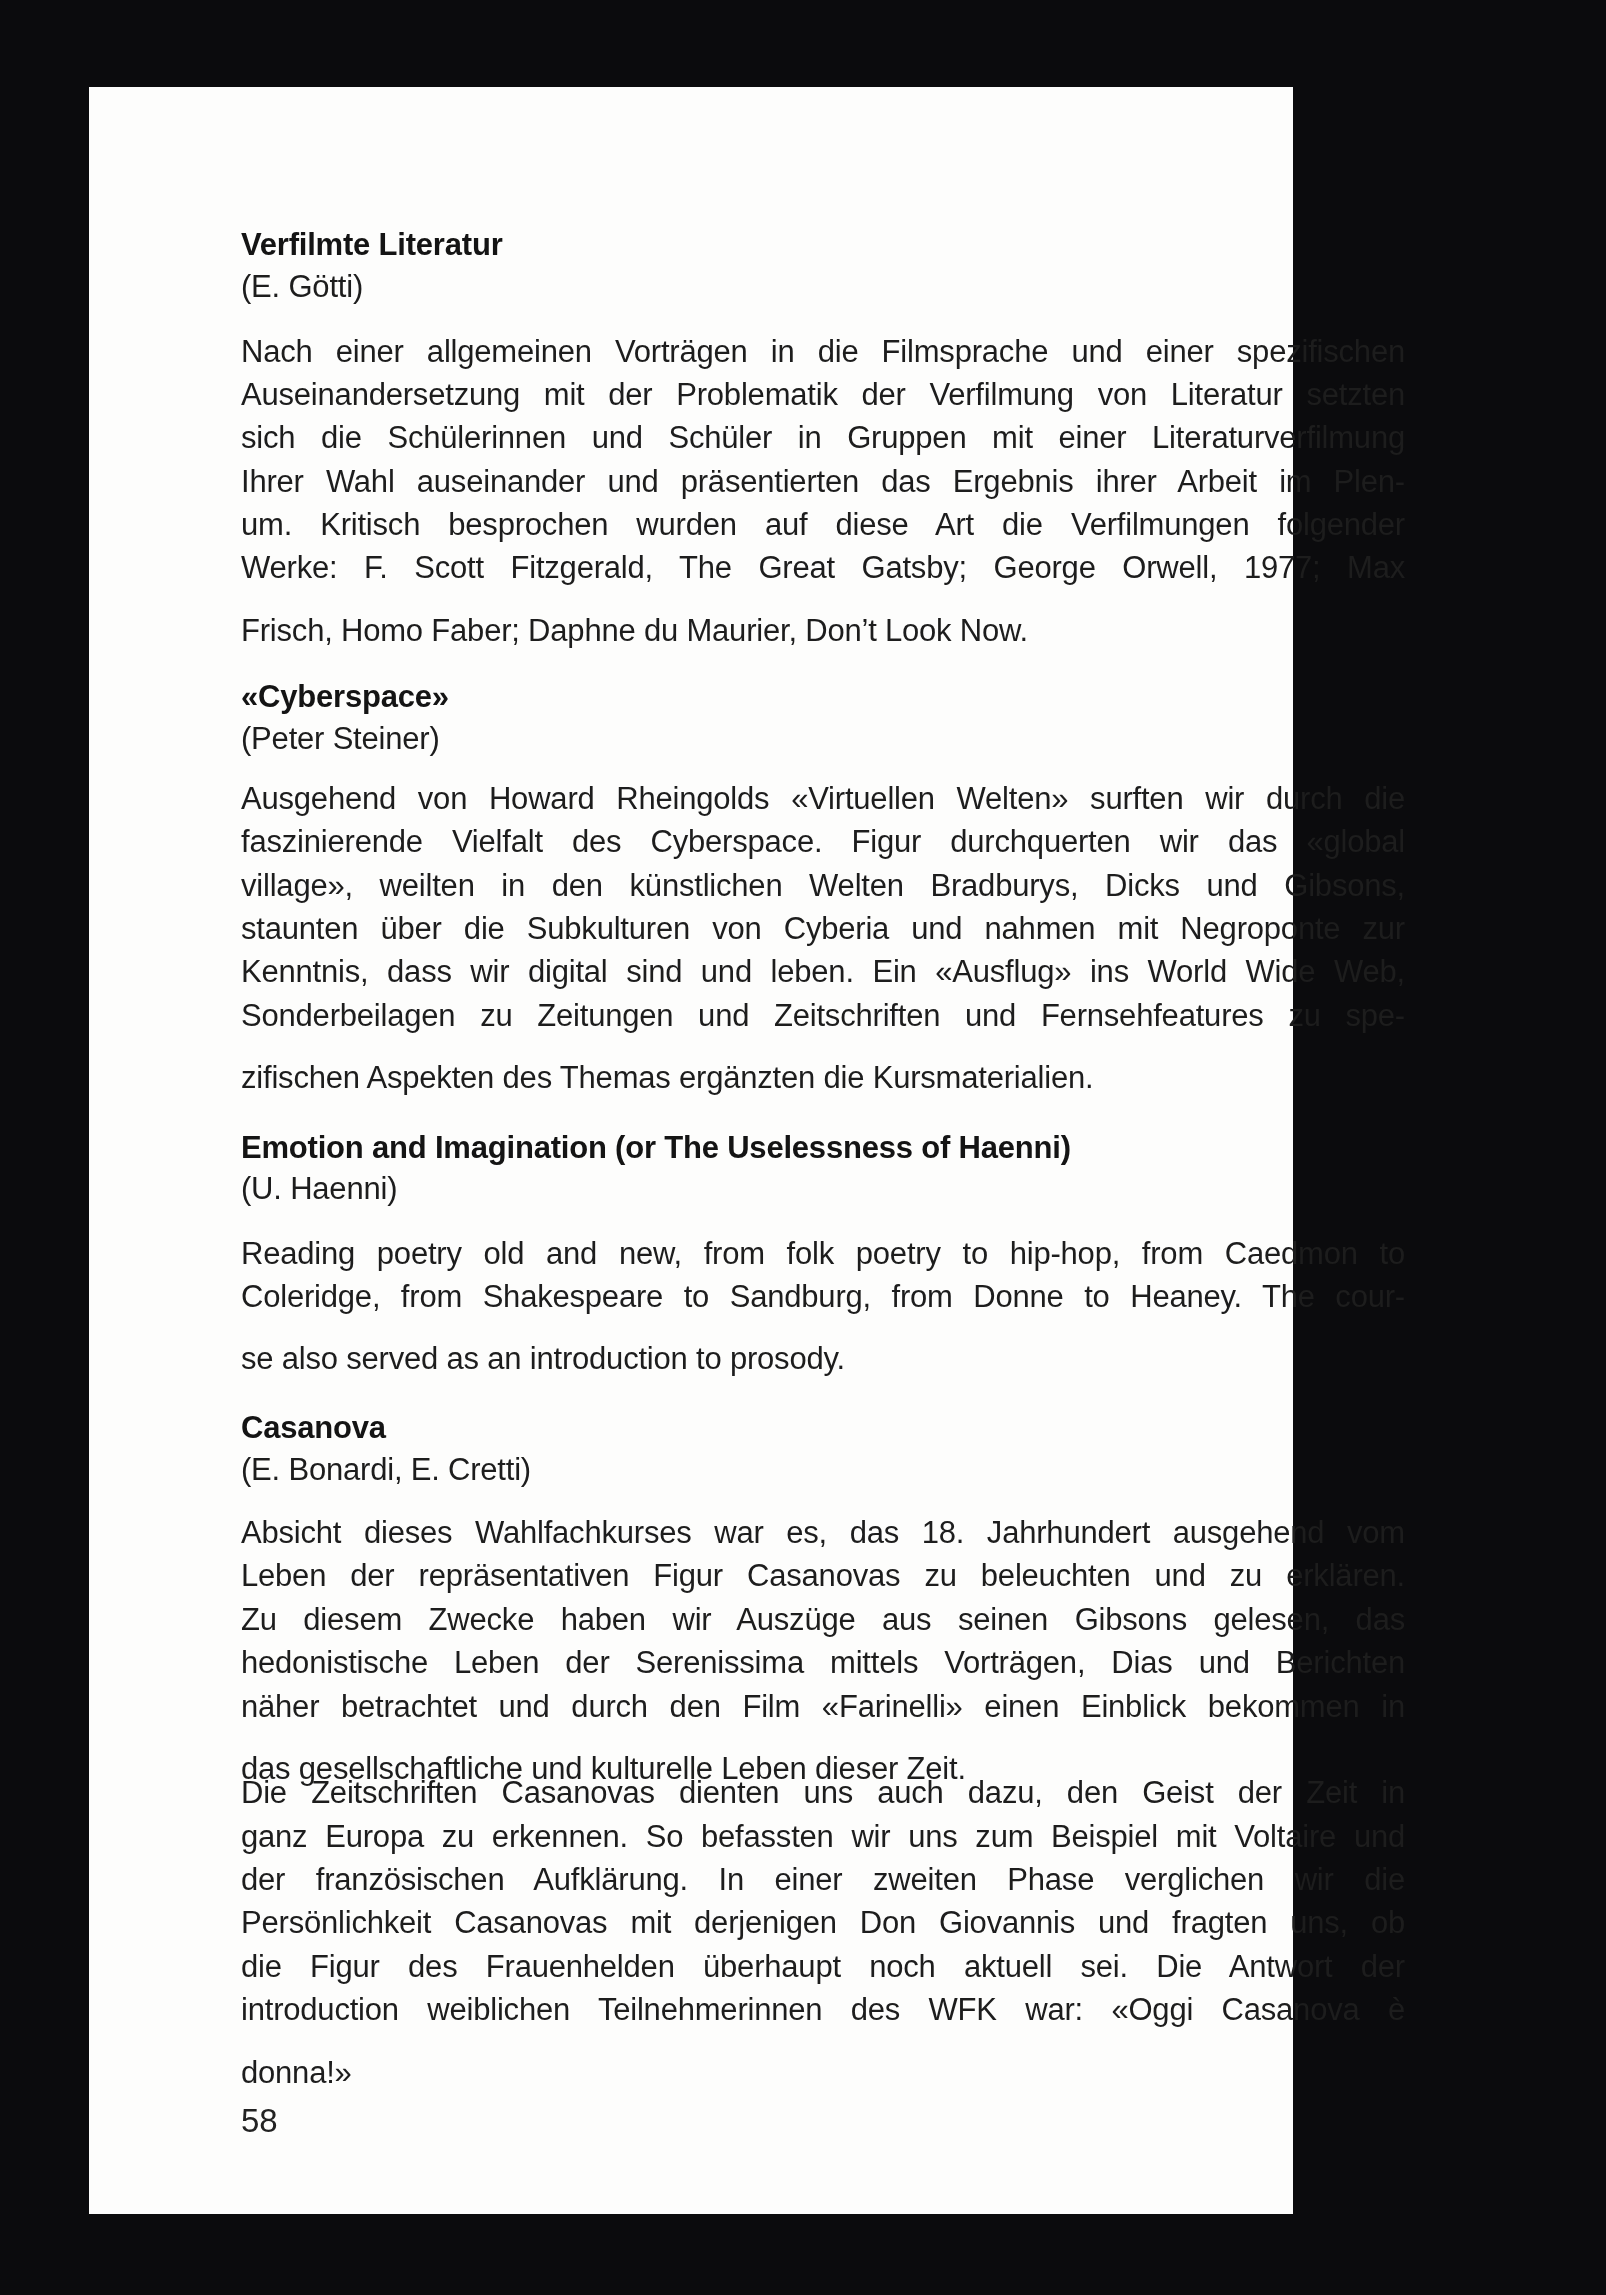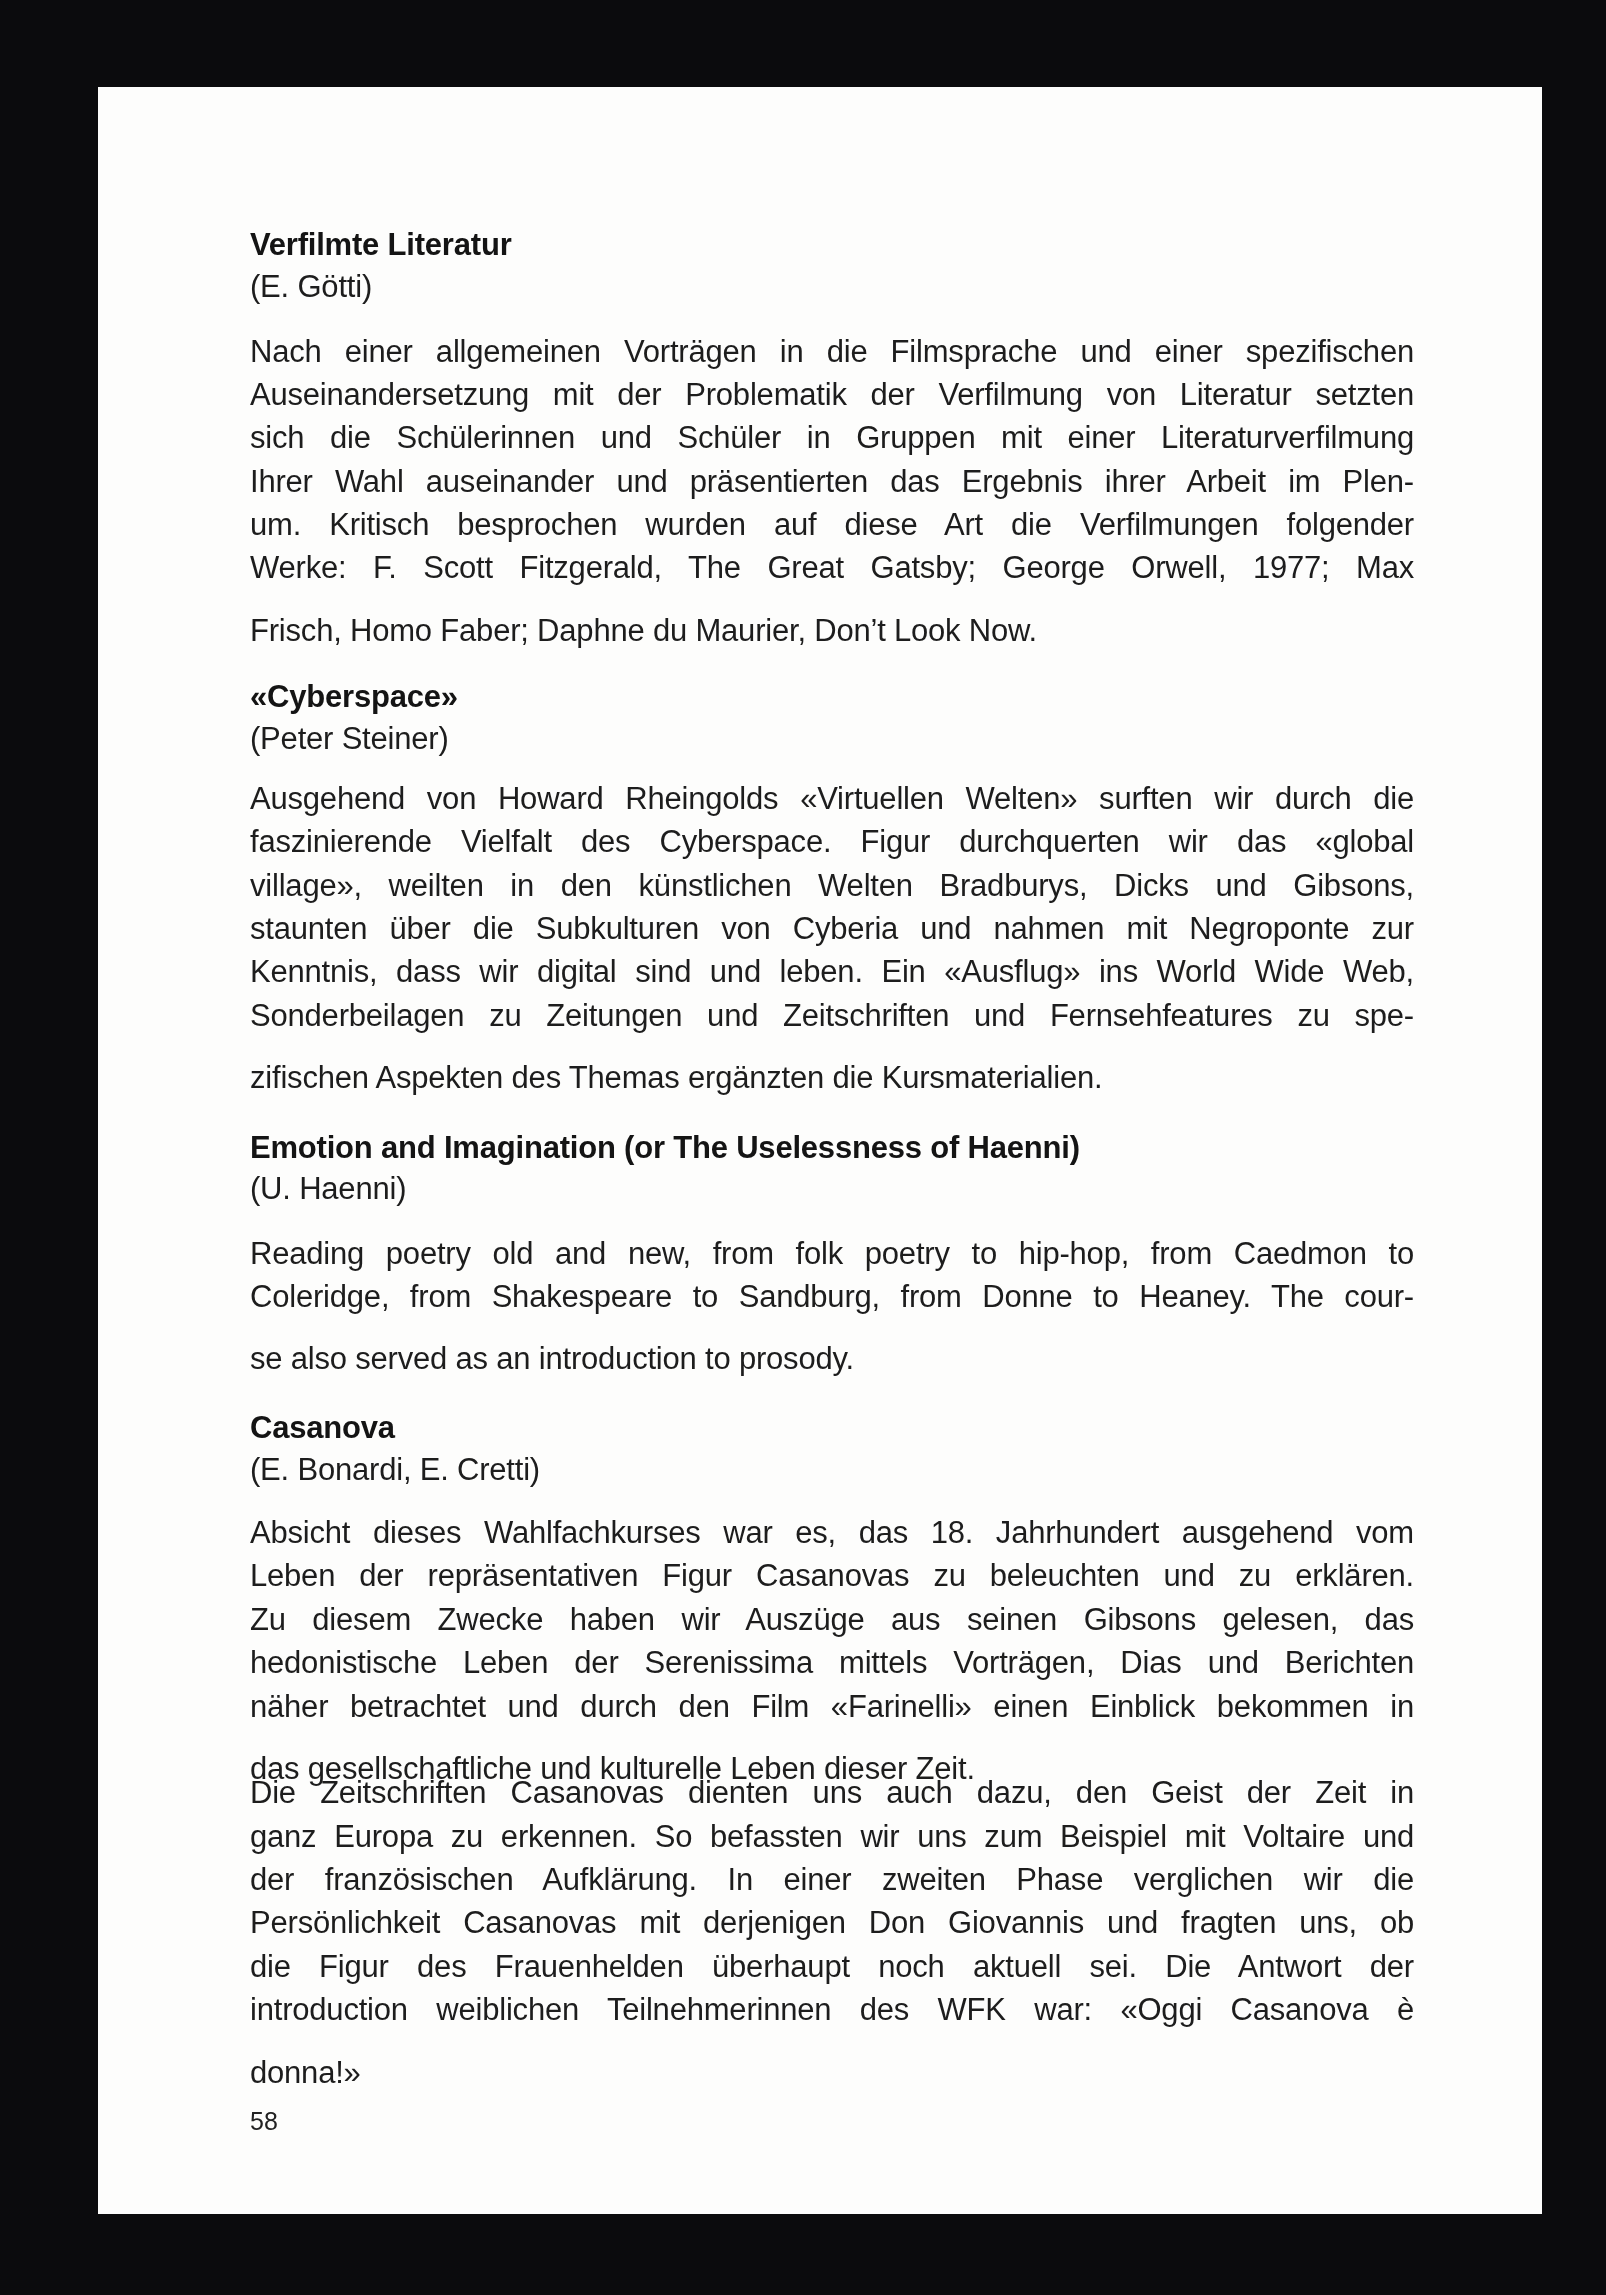--- a/index.html
+++ b/index.html
@@ -7,23 +7,23 @@
     width: 1606px;
     height: 2295px;
     background: #0b0b0d;
     position: relative;
     overflow: hidden;
     font-family: "Liberation Sans", "DejaVu Sans", sans-serif;
     color: #1d1d1d;
   }
   .page {
     position: absolute;
-    left: 98px;
+    left: 89px;
     top: 87px;
-    width: 1444px;
+    width: 1204px;
     height: 2127px;
     background: #fdfdfc;
   }
   .column {
     position: absolute;
     left: 152px;   
     top: 0;
     width: 1164px; 
   }
   .section { position: absolute; left: 0; width: 100%; }
@@ -39,21 +39,21 @@
   }
   .title { font-weight: bold; color: #141414; }
   .just {
     text-align: justify;
     text-align-last: justify;
   }
   .last { text-align: left; text-align-last: left; margin-top: 19px; }
   .page-number {
     position: absolute;
     left: 152px;
-    font-size: 25px;
+    font-size: 33px;
     line-height: 32px;
     color: #222;
   }
 </style>
 </head>
 <body>
 
 <div class="page">
   <div class="column">
 

